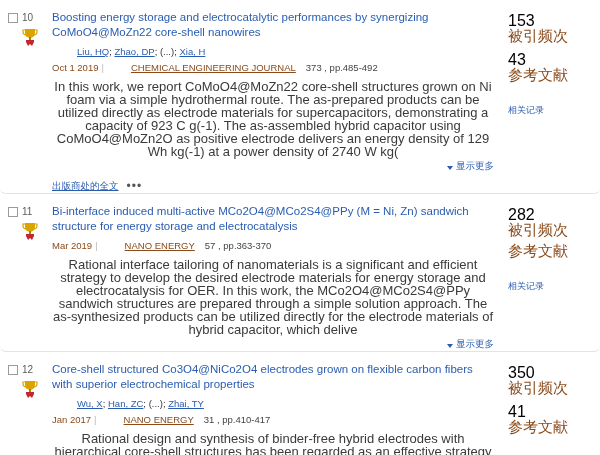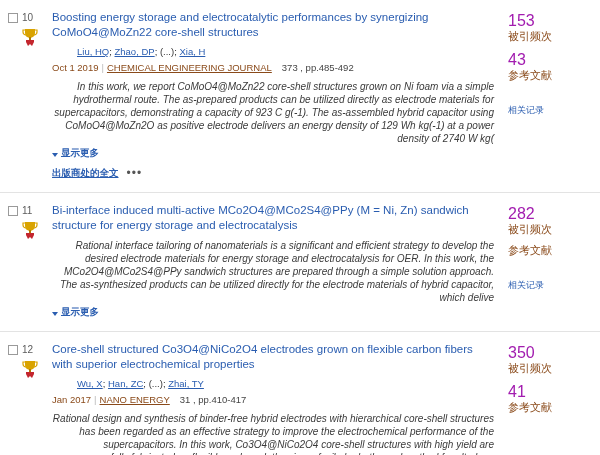--- a/index.html
+++ b/index.html
@@ -14,23 +14,24 @@
     overflow: hidden;
     font-size: 11px;
     color: #333;
   }
   .results {
     width: 600px;
   }
   .record {
     display: flex;
     position: relative;
-    padding: 10px 6px 12px 6px;
+    padding: 10px 6px 0 6px;
     border-bottom: 1px solid #e3e3e3;
     box-sizing: border-box;
+    border-radius: 6px;
   }
   .col-select {
     width: 46px;
     flex: 0 0 46px;
     display: flex;
     flex-direction: column;
     align-items: center;
     padding-top: 2px;
   }
   .sel-row {
@@ -100,37 +101,36 @@
   .meta .date {
     color: #8a4a1a;
   }
   .meta .sep {
     color: #bbb;
     margin: 0 3px;
   }
   .meta .journal {
     color: #8a4a1a;
     text-decoration: underline;
+    margin-left: 24px;
   }
   .meta .vol {
     color: #444;
     margin-left: 10px;
   }
   .abstract {
-    font-size: 10px;
+    font-size: 13px;
     line-height: 13px;
     color: #3a3a3a;
-    text-align: right;
-    font-style: italic;
+    text-align: center;
   }
   .showmore-row {
     display: flex;
-    justify-content: flex-start;
+    justify-content: flex-end;
     margin-top: 2px;
-    font-weight: bold;
   }
   .showmore {
     color: #2a5db0;
     font-size: 9.5px;
     display: inline-flex;
     align-items: center;
     gap: 3px;
     cursor: pointer;
   }
   .chev {
@@ -146,44 +146,43 @@
     margin-top: 7px;
     display: flex;
     align-items: center;
     gap: 8px;
   }
   .fulltext {
     color: #2a5db0;
     font-size: 9.5px;
     text-decoration: underline;
     cursor: pointer;
-    font-weight: bold;
   }
   .dots {
     color: #555;
     font-size: 12px;
     letter-spacing: 1px;
     line-height: 9px;
     cursor: pointer;
   }
   .col-metrics {
     flex: 0 0 86px;
     width: 86px;
     text-align: left;
     padding-left: 4px;
     padding-top: 2px;
   }
   .metric-big {
-    color: #a21caf;
+    color: #000000;
     font-size: 16px;
     line-height: 18px;
   }
   .metric-label {
     color: #8a4a1a;
-    font-size: 11px;
+    font-size: 15px;
     line-height: 12px;
     margin-bottom: 9px;
   }
   .related {
     color: #2a5db0;
     font-size: 9px;
     margin-top: 14px;
     display: inline-block;
     cursor: pointer;
   }
@@ -205,21 +204,21 @@
           <path d="M3 1 h10 v4 a5 5 0 0 1 -10 0 z" fill="#d9a300"></path>
           <path d="M3 2 h-2 v2 a3 3 0 0 0 3 3" fill="none" stroke="#d9a300" stroke-width="1.2"></path>
           <path d="M13 2 h2 v2 a3 3 0 0 1 -3 3" fill="none" stroke="#d9a300" stroke-width="1.2"></path>
           <rect x="7" y="9" width="2" height="3" fill="#b07d00"></rect>
           <rect x="4" y="12" width="8" height="2" fill="#c4262e"></rect>
           <path d="M4 14 l2 4 l2 -2 l2 2 l2 -4 z" fill="#c4262e"></path>
         </svg>
       </div>
     </div>
     <div class="col-main">
-      <a class="title" href="#">Boosting energy storage and electrocatalytic performances by synergizing CoMoO4@MoZn22 core-shell structures</a>
+      <a class="title" href="#">Boosting energy storage and electrocatalytic performances by synergizing CoMoO4@MoZn22 core-shell nanowires</a>
       <div class="authors">
         <a href="#">Liu, HQ</a><span class="plain">; </span><a href="#">Zhao, DP</a><span class="plain">; (...); </span><a href="#">Xia, H</a>
       </div>
       <div class="meta">
         <span class="date">Oct 1 2019</span><span class="sep">|</span><a class="journal" href="#">CHEMICAL ENGINEERING JOURNAL</a><span class="vol">373 , pp.485-492</span>
       </div>
       <div class="abstract">In this work, we report CoMoO4@MoZn22 core-shell structures grown on Ni foam via a simple hydrothermal route. The as-prepared products can be utilized directly as electrode materials for supercapacitors, demonstrating a capacity of 923 C g(-1). The as-assembled hybrid capacitor using CoMoO4@MoZn2O as positive electrode delivers an energy density of 129 Wh kg(-1) at a power density of 2740 W kg(</div>
       <div class="showmore-row">
         <span class="showmore">
           <span class="chev"></span>
@@ -256,20 +255,23 @@
           <path d="M3 2 h-2 v2 a3 3 0 0 0 3 3" fill="none" stroke="#d9a300" stroke-width="1.2"></path>
           <path d="M13 2 h2 v2 a3 3 0 0 1 -3 3" fill="none" stroke="#d9a300" stroke-width="1.2"></path>
           <rect x="7" y="9" width="2" height="3" fill="#b07d00"></rect>
           <rect x="4" y="12" width="8" height="2" fill="#c4262e"></rect>
           <path d="M4 14 l2 4 l2 -2 l2 2 l2 -4 z" fill="#c4262e"></path>
         </svg>
       </div>
     </div>
     <div class="col-main">
       <a class="title" href="#">Bi-interface induced multi-active MCo2O4@MCo2S4@PPy (M = Ni, Zn) sandwich structure for energy storage and electrocatalysis</a>
+      <div class="meta">
+        <span class="date">Mar 2019</span><span class="sep">|</span><a class="journal" href="#">NANO ENERGY</a><span class="vol">57 , pp.363-370</span>
+      </div>
       <div class="abstract">Rational interface tailoring of nanomaterials is a significant and efficient strategy to develop the desired electrode materials for energy storage and electrocatalysis for OER. In this work, the MCo2O4@MCo2S4@PPy sandwich structures are prepared through a simple solution approach. The as-synthesized products can be utilized directly for the electrode materials of hybrid capacitor, which delive</div>
       <div class="showmore-row">
         <span class="showmore">
           <span class="chev"></span>
           <span>显示更多</span>
         </span>
       </div>
     </div>
     <div class="col-metrics">
       <div class="metric-block">

